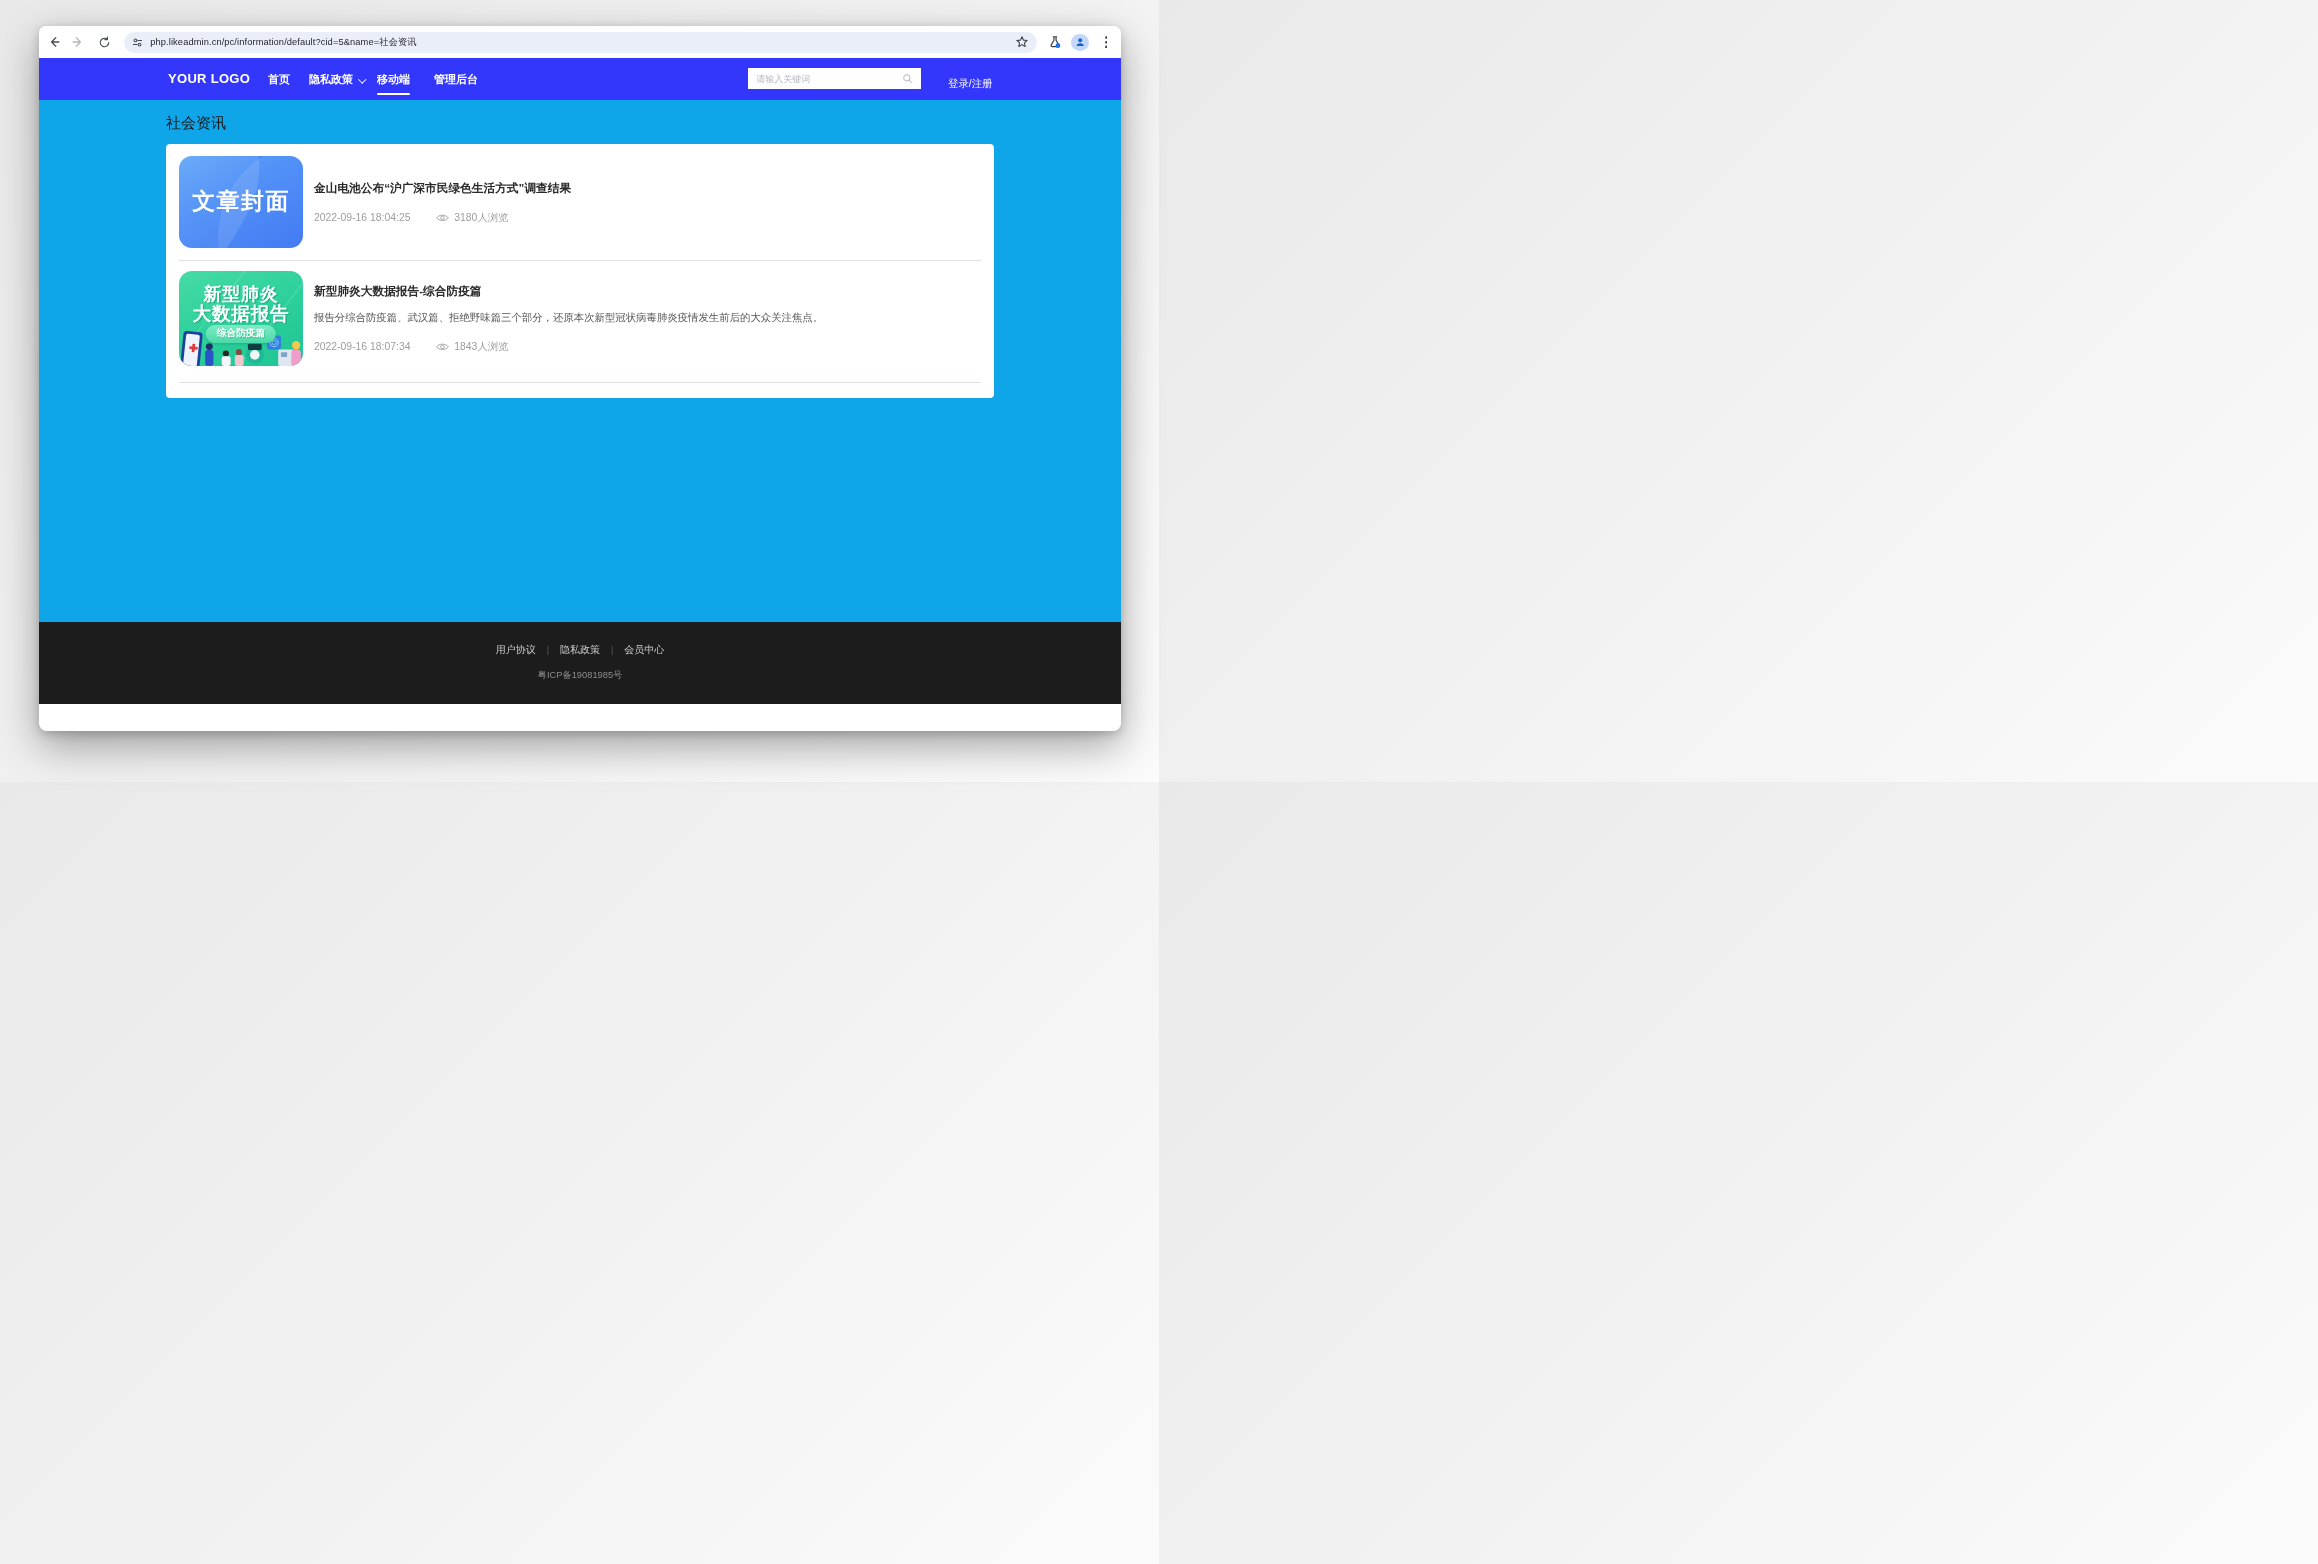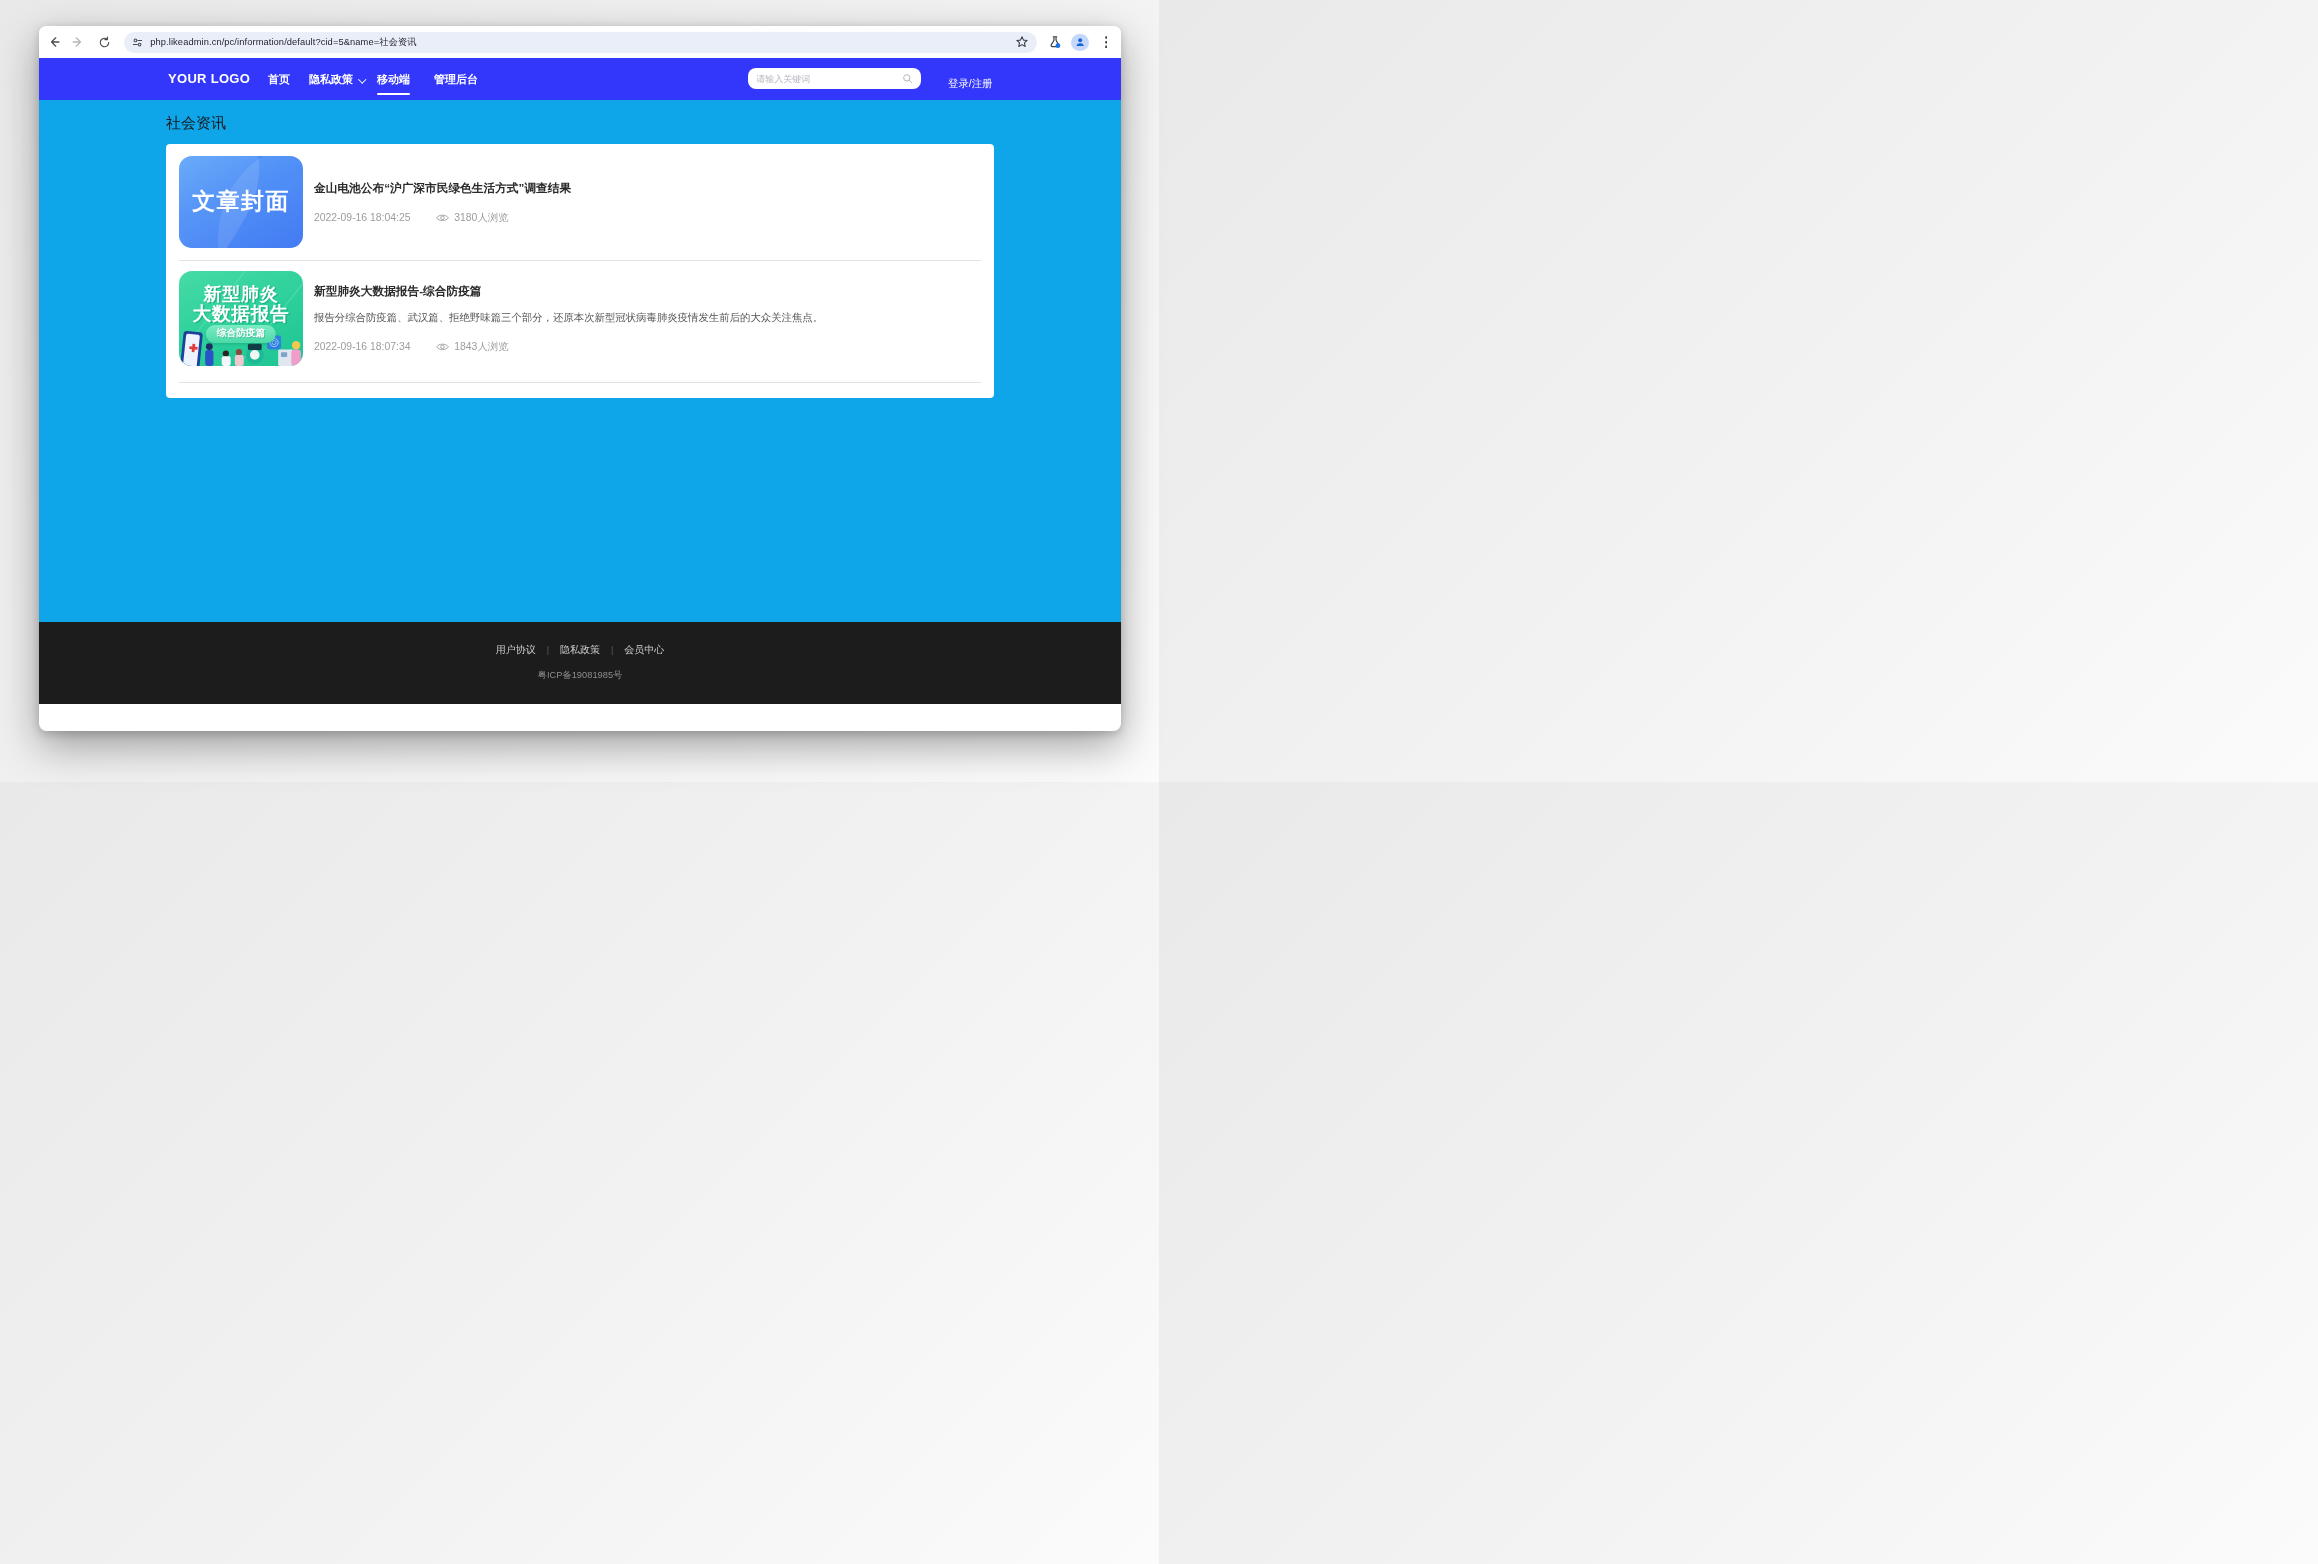--- a/index.html
+++ b/index.html
@@ -45,21 +45,21 @@
   
   .bluenav { position:relative; height:42px; background:#3336fb; color:#fff; }
   .logo { position:absolute; left:129px; top:13px; font-size:13px; font-weight:bold; letter-spacing:0.3px; }
   .m-item { position:absolute; top:14.5px; font-size:11px; font-weight:600; cursor:pointer; }
   .m-0 { left:229px; } .m-1 { left:270px; } .m-2 { left:338px; } .m-3 { left:395px; }
   .m-chev { display:inline-block; width:5.5px; height:5.5px; border-right:1.1px solid #fff;
     border-bottom:1.1px solid #fff; transform:rotate(45deg) translateY(-2.1px); margin-left:4.8px; }
   .m-underline { position:absolute; left:338px; top:35px; width:33px; height:2.4px;
     background:#fff; border-radius:1.4px; }
   .searchbox { position:absolute; left:709px; top:10.4px; width:173px; height:21.4px;
-    background:#fff; border:none; border-radius:8px; display:flex; align-items:center; padding:0 8.3px; }
+    background:#fff; border:none; border-radius:0; display:flex; align-items:center; padding:0 8.3px; }
   .searchbox input { flex:1; border:none; outline:none; font-size:9px; color:#333;
     font-family:inherit; background:transparent; }
   .searchbox input::placeholder { color:#b6b9c2; }
   .auth { position:absolute; left:909px; top:19px; font-size:10.4px; font-weight:400; cursor:pointer; }
 
   
   .pagebody { position:relative; height:522px; background:#0ea5e9; }
   .page-title { position:absolute; left:127px; top:14px; font-size:15px; font-weight:500; color:#17181a; }
   .card { position:absolute; left:127px; top:44px; width:828px; height:254px;
     background:#fff; border-radius:4.1px; }

